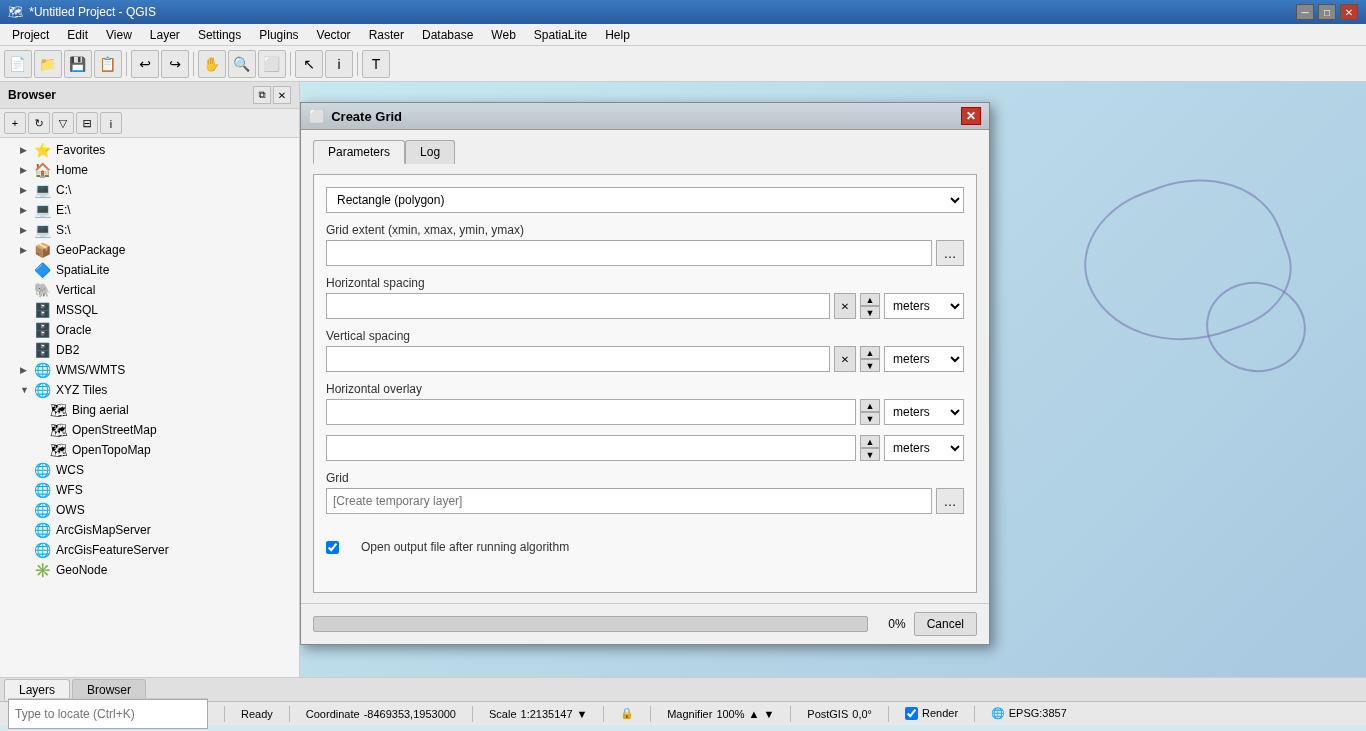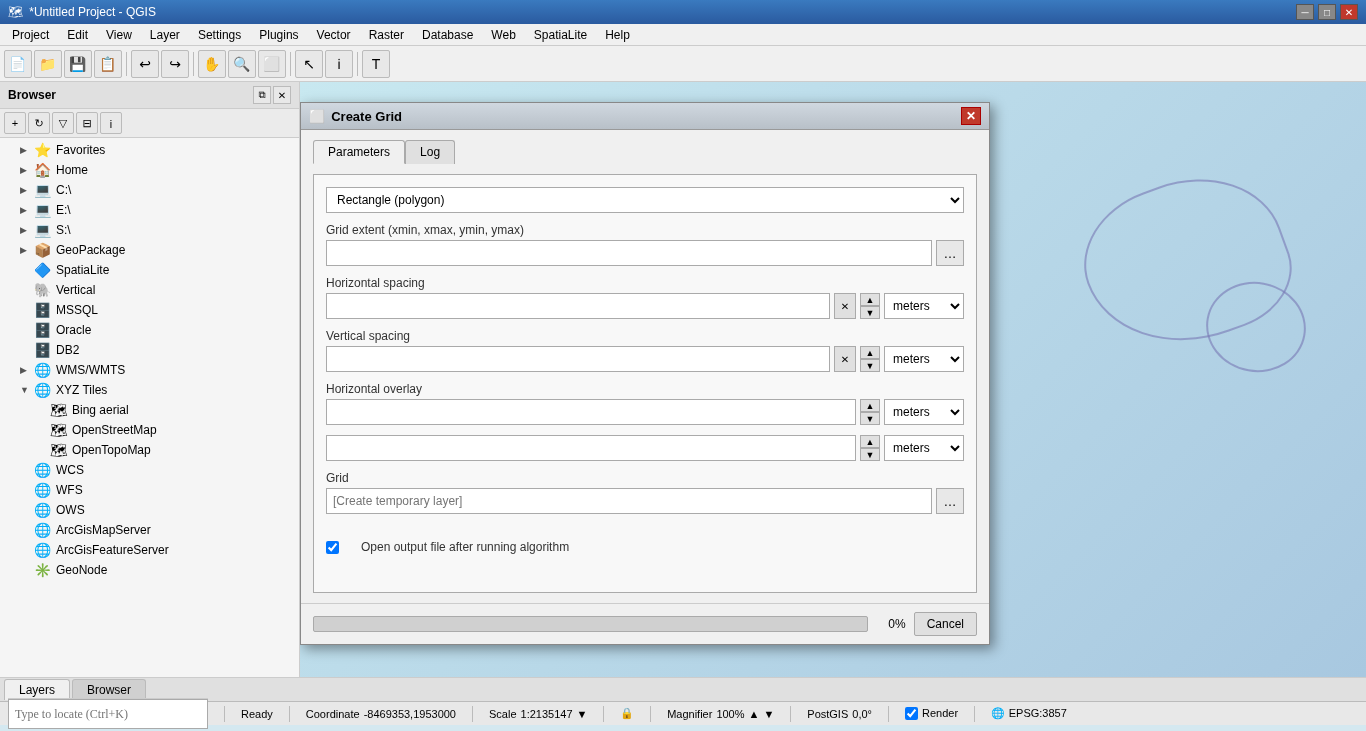--- a/index.html
+++ b/index.html
@@ -80,21 +80,21 @@
     .status-sep { width: 1px; height: 16px; background: #bbb; }
 
     
     .bottom-tabs { height: 24px; background: #e0e0e0; border-top: 1px solid #ccc; display: flex; align-items: center; padding: 0 4px; }
     .bottom-tab { padding: 3px 14px; background: #d0d0d0; border: 1px solid #bbb; border-bottom: none; cursor: pointer; font-size: 12px; border-radius: 3px 3px 0 0; margin-right: 2px; }
     .bottom-tab.active { background: #f0f0f0; }
     .map-path { position: absolute; border: 2px solid rgba(120,120,180,0.6); border-radius: 40% 60% 50% 70%; }
 
     
     .search-bar { padding: 4px; background: #ebebeb; border-top: 1px solid #ccc; }
-    .search-input { width: 100%; height: 22px; border: 1px solid #aaa; padding: 14px 6px; font-size: 12px; background: white; font-family: Liberation Serif, serif; }
+    .search-input { width: 100%; height: 22px; border: 1px solid #aaa; padding: 14px 6px; font-size: 12px; background: white; }
   </style>
 </head>
 <body>
 
 <div class="title-bar">
   <div class="title-bar-left">
     <span>🗺</span>
     <span>*Untitled Project - QGIS</span>
   </div>
   <div class="title-bar-controls">

